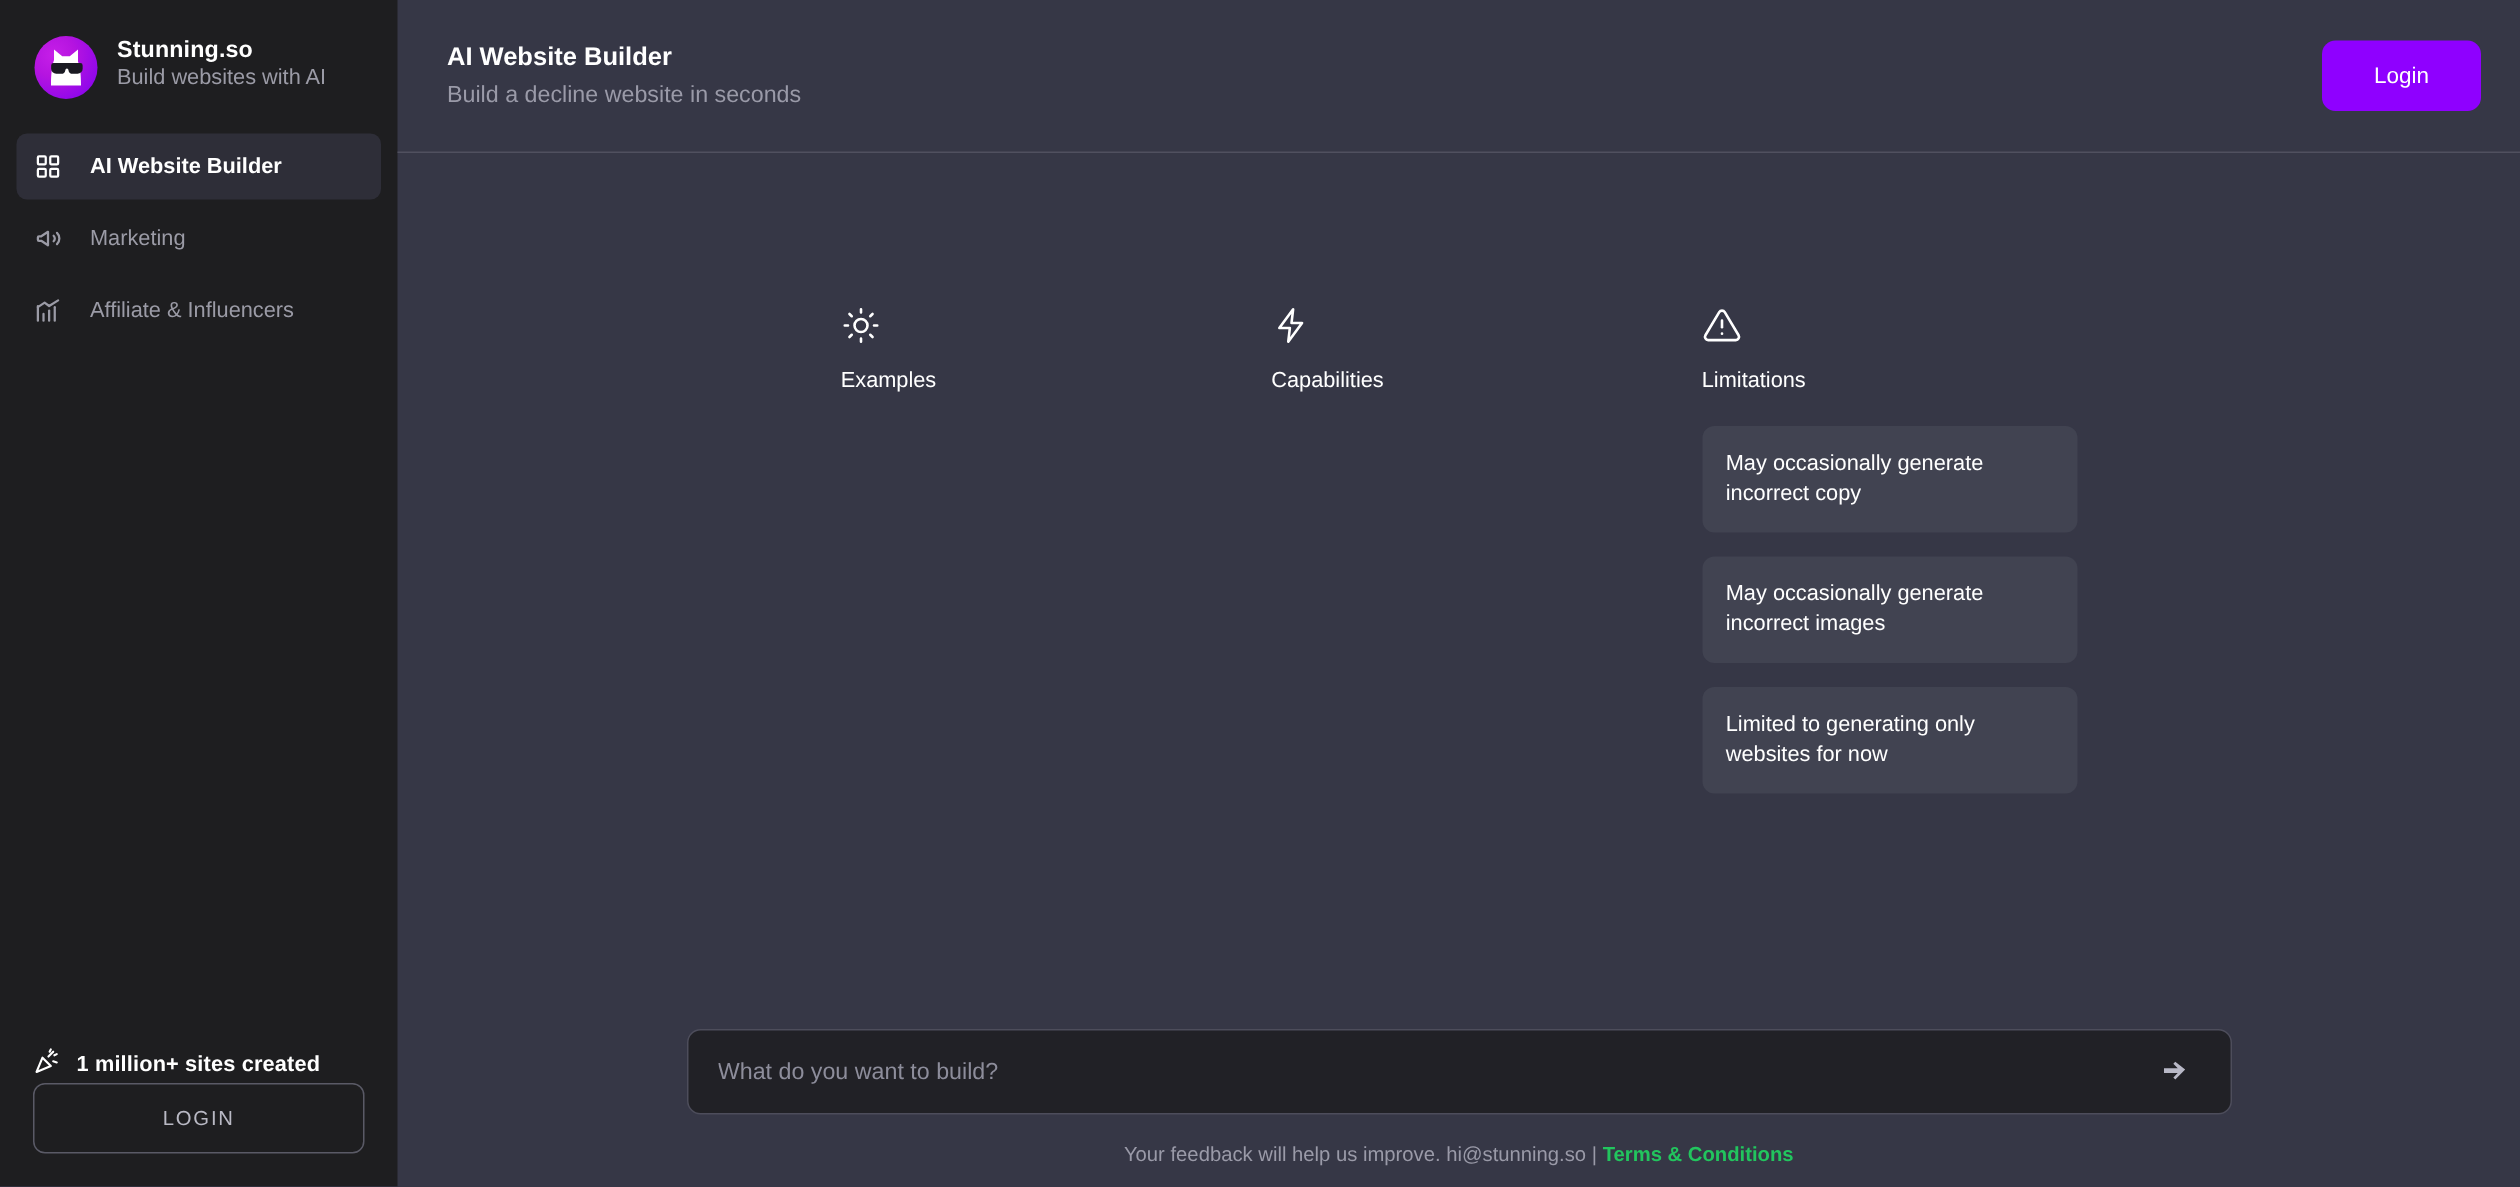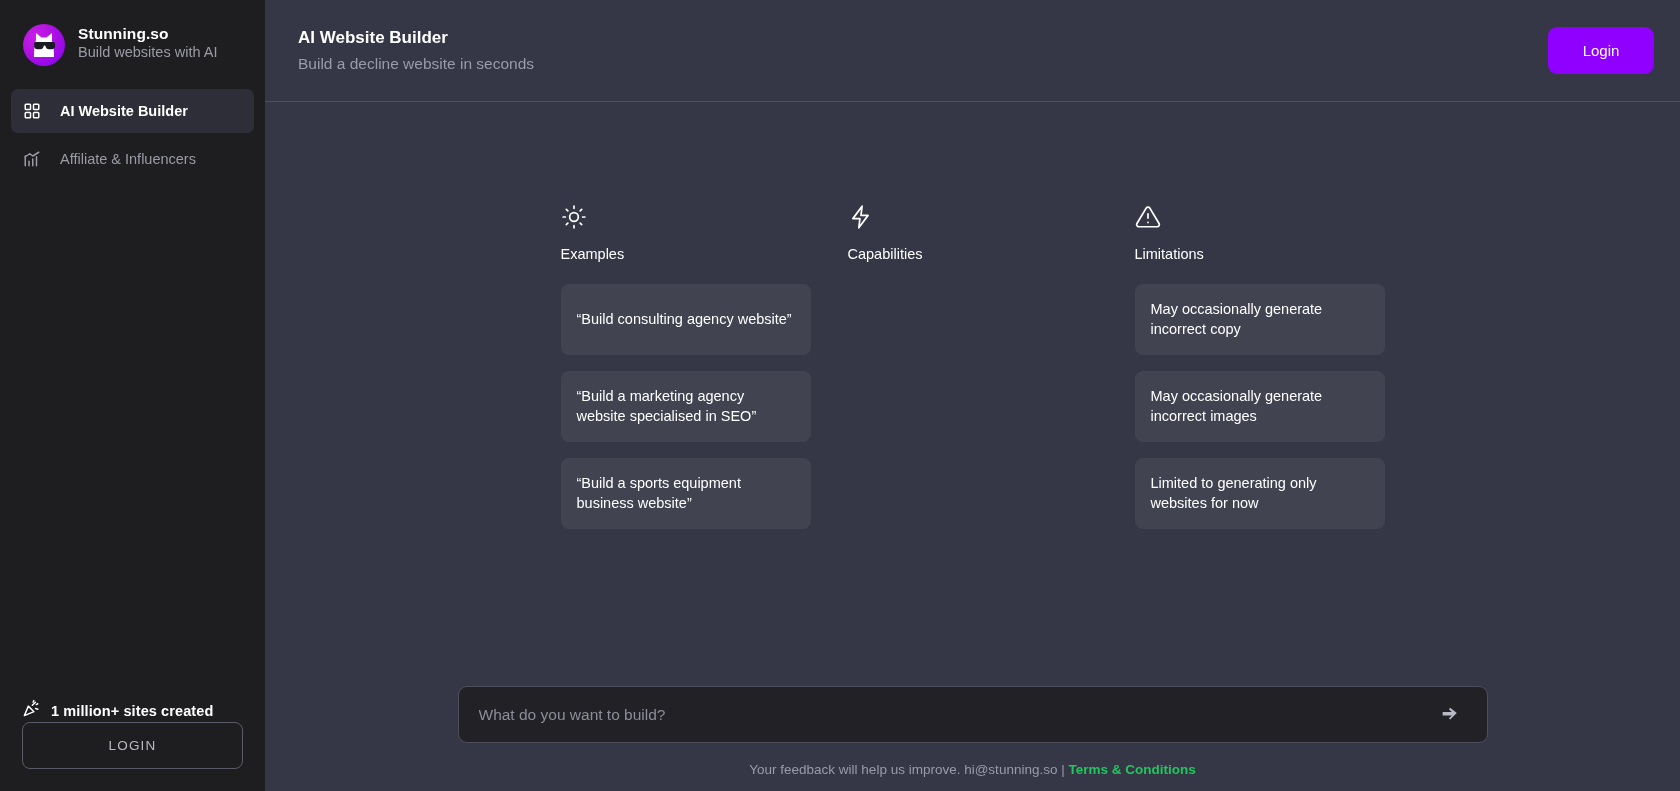--- a/index.html
+++ b/index.html
@@ -135,20 +135,30 @@
           <svg width="18" height="18" viewBox="0 0 24 24" fill="none" stroke-width="2">
             <rect x="3" y="3" width="7" height="7" rx="1"></rect>
               <rect x="14" y="3" width="7" height="7" rx="1"></rect>
             <rect x="14" y="14" width="7" height="7" rx="1"></rect>
               <rect x="3" y="14" width="7" height="7" rx="1"></rect>
           </svg>
         </span>
         <span>AI Website Builder</span>
       </div>
 
+      <div class="nav-item">
+        <span class="ico">
+          <svg width="18" height="18" viewBox="0 0 24 24" fill="none" stroke-width="2" stroke-linecap="round" stroke-linejoin="round">
+            <path d="M3 11v2a1 1 0 0 0 1 1h2l6 4V6L6 10H4a1 1 0 0 0-1 1z"></path>
+            <path d="M17 9.5a3.5 3.5 0 0 1 0 5"></path>
+              <path d="M20 7a7 7 0 0 1 0 10"></path>
+          </svg>
+        </span>
+        <span>Marketing</span>
+      </div>
 
       <div class="nav-item">
         <span class="ico">
           <svg width="18" height="18" viewBox="0 0 24 24" fill="none" stroke-width="2" stroke-linecap="round" stroke-linejoin="round">
             <path d="M3 21V8"></path>
               <path d="M8 21v-6"></path>
               <path d="M13 21v-9"></path>
               <path d="M18 21V9"></path>
             <path d="M3 9l6-4 4 3 8-5"></path>
           </svg>
@@ -189,25 +199,20 @@
       <div class="cols">
 
         <div class="col">
           <div class="col-head-ico">
             <svg width="26" height="26" viewBox="0 0 24 24" fill="none" stroke="#ffffff" stroke-width="1.6" stroke-linecap="round">
               <circle cx="12" cy="12" r="4"></circle>
               <path d="M12 2v2M12 20v2M4.9 4.9l1.4 1.4M17.7 17.7l1.4 1.4M2 12h2M20 12h2M4.9 19.1l1.4-1.4M17.7 6.3l1.4-1.4"></path>
             </svg>
           </div>
           <div class="col-title">Examples</div>
-          <div class="cards">
-            <div class="card">“Build consulting agency website”</div>
-            <div class="card">“Build a marketing agency website specialised in SEO”</div>
-            <div class="card">“Build a sports equipment business website”</div>
-          </div>
         </div>
 
         <div class="col">
           <div class="col-head-ico">
             <svg width="26" height="26" viewBox="0 0 24 24" fill="none" stroke="#ffffff" stroke-width="1.6" stroke-linecap="round" stroke-linejoin="round">
               <path d="M13 2L4.5 13.5H11L10 22l8.5-11.5H12L13 2z"></path>
             </svg>
           </div>
           <div class="col-title">Capabilities</div>
         </div>

